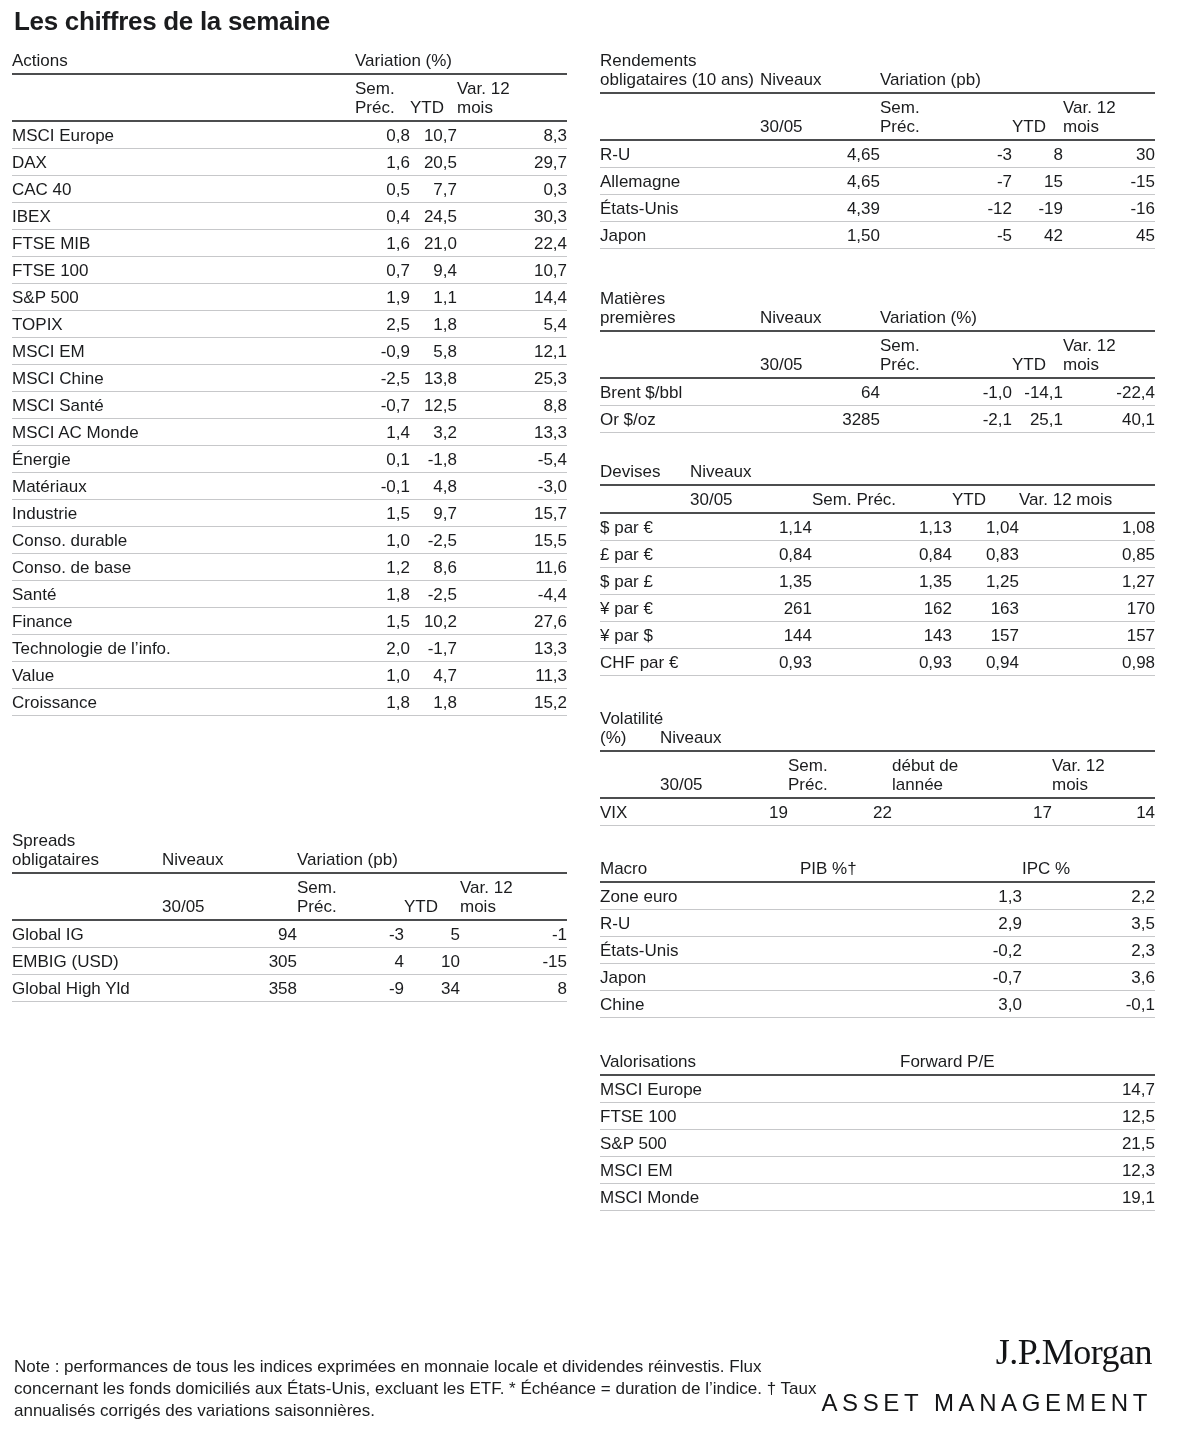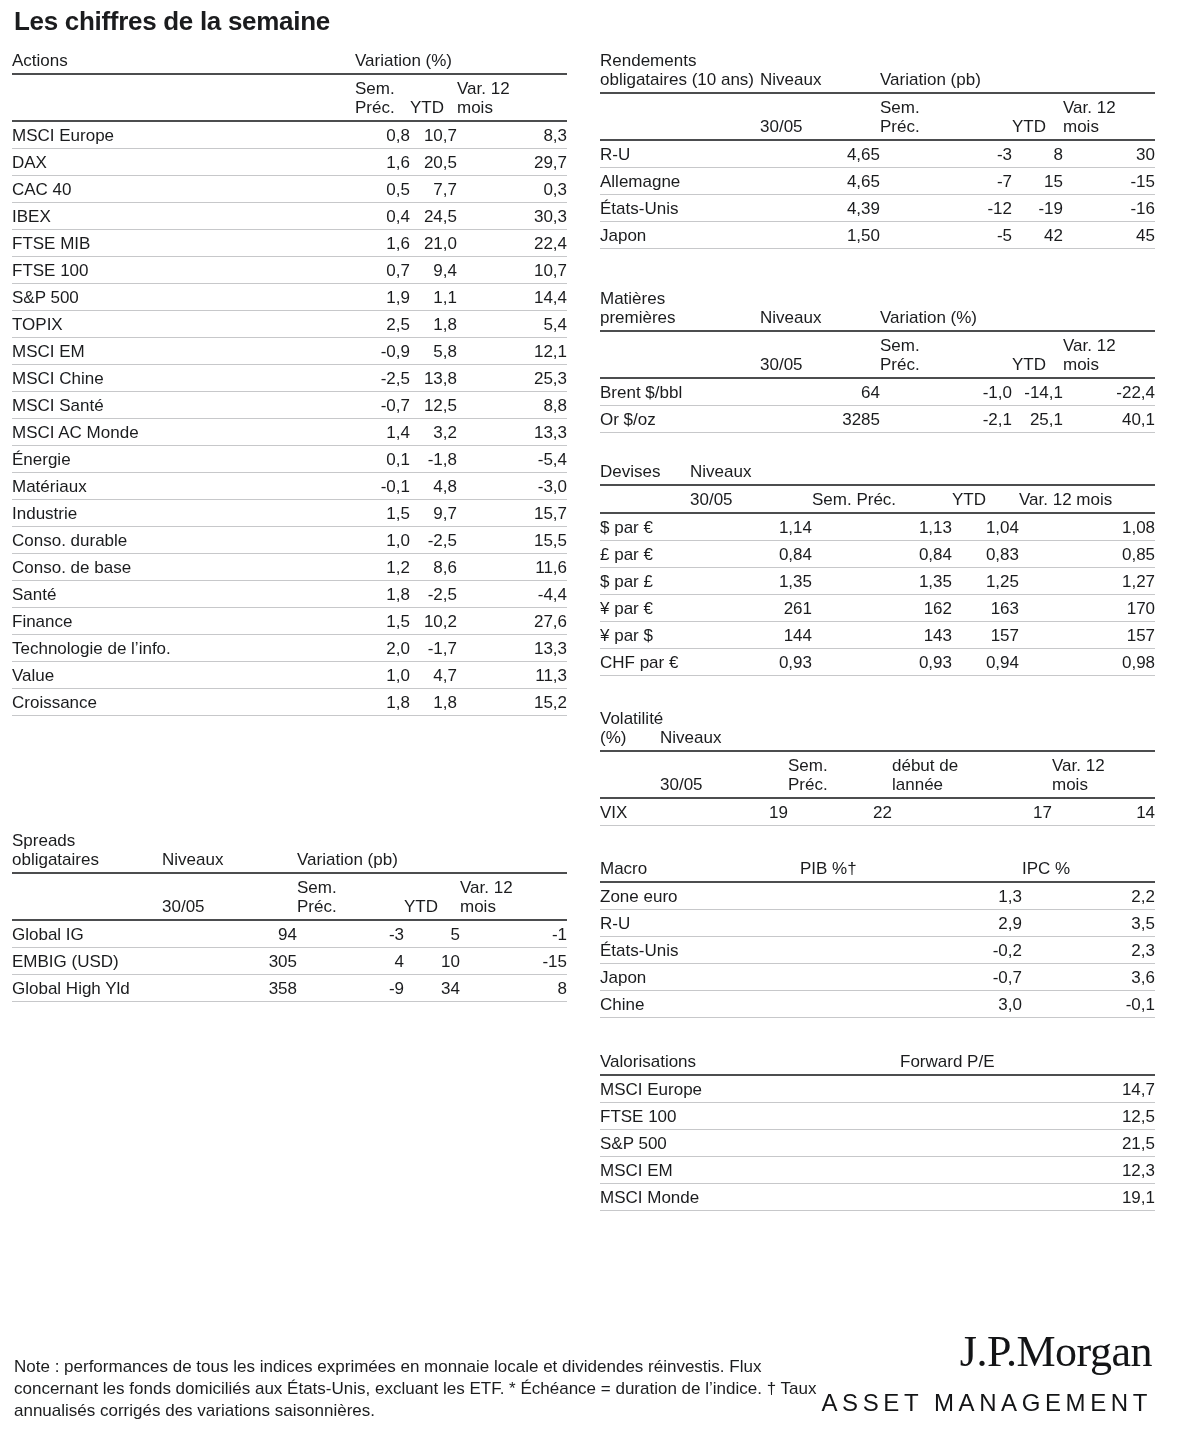--- a/index.html
+++ b/index.html
@@ -33,21 +33,21 @@
   .tbl td.lbl{white-space:pre-line;}
   .num{text-align:right;}
   .grp{text-align:center;}
   .footnote{
     position:absolute;left:14px;top:1356px;width:826px;
     font-size:17px;line-height:22px;color:#1b1c1e;
   }
   .logo{position:absolute;right:52px;top:1322px;text-align:right;}
   .brand{
     font-family:"Liberation Serif","DejaVu Serif",serif;
-    font-size:44px;line-height:60px;color:#131416;letter-spacing:-0.5px;
+    font-size:36px;line-height:60px;color:#131416;letter-spacing:-0.5px;
   }
   .brand-sub{
     font-size:24px;line-height:26px;color:#131416;
     letter-spacing:4.6px;margin-top:8px;font-weight:normal;
   }
 </style>
 </head>
 <body>
 
 <div class="page-title">Les chiffres de la semaine</div>

